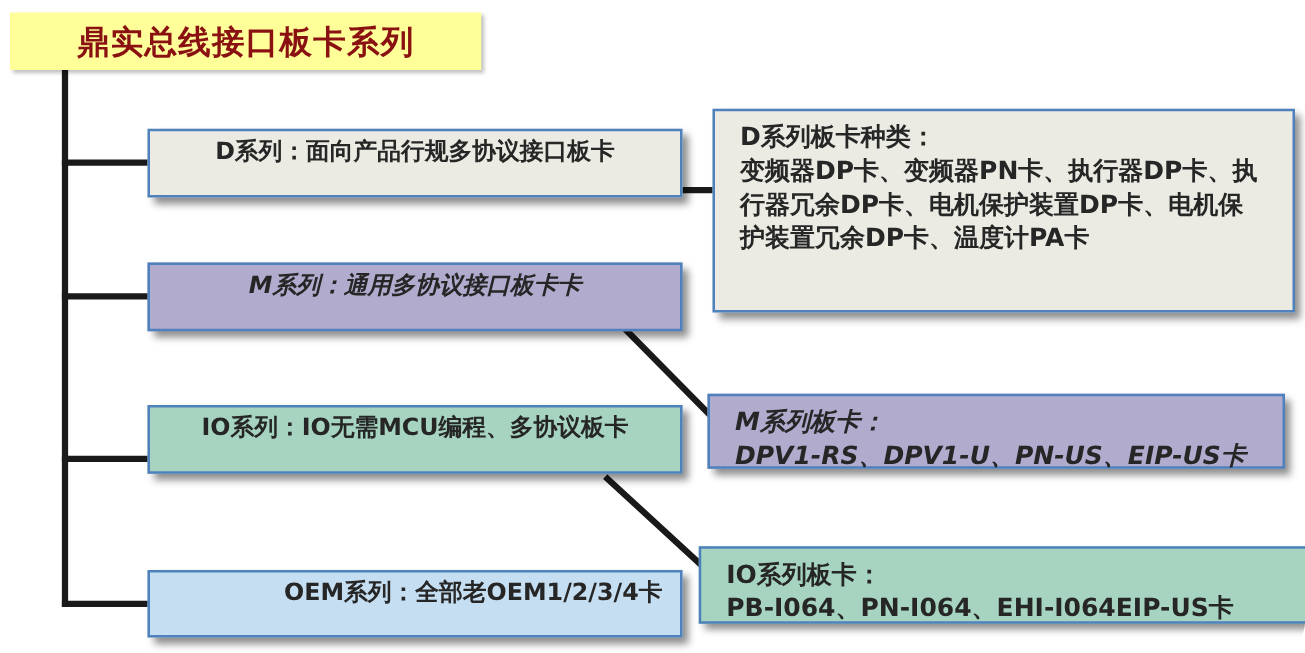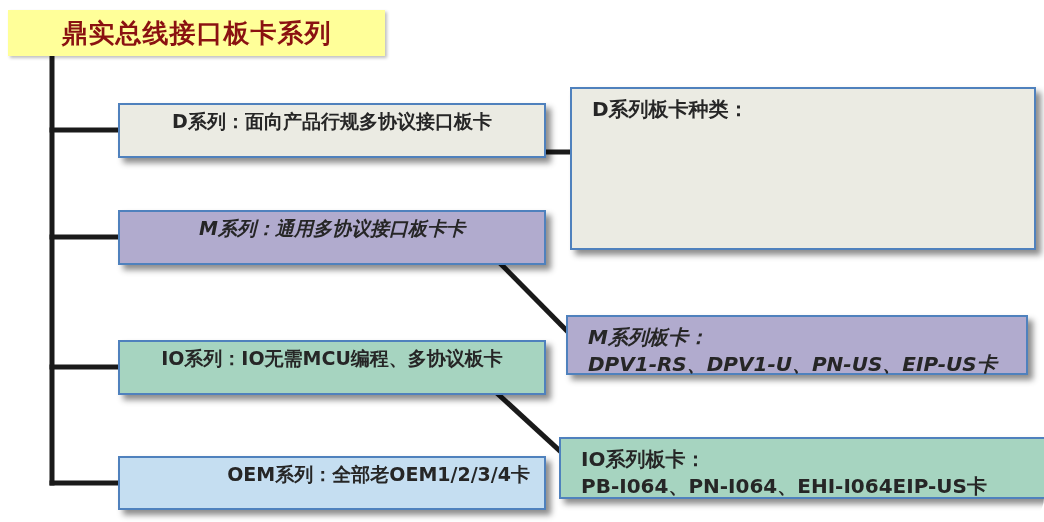--- a/index.html
+++ b/index.html
@@ -41,21 +41,21 @@
     padding:7px 20px;
     font-size:20px;line-height:1.35;
   }
   .bg-gray{background:#ebebe3;}
   .bg-purple{background:#b1abce;font-style:italic;}
   .bg-green{background:#a6d4c0;}
   .bg-blue{background:#c5def1;}
 
   .d-series{top:103px;height:55px;}
   .m-series{top:210px;height:55px;}
-  .io-series{top:340px;height:55px;justify-content:center;}
+  .io-series{top:324px;height:55px;justify-content:center;}
   .oem-series{top:456px;height:54px;justify-content:flex-end;}
 
   .d-detail{left:570px;top:87px;width:466px;height:163px;}
   .m-detail{left:566px;top:315px;width:462px;height:60px;}
   .io-detail{left:559px;top:437px;width:542px;height:62px;}
 </style>
 </head>
 <body>
 
 <div class="canvas">
@@ -94,20 +94,21 @@
     <div>IO系列：</div>
     <div>IO无需MCU编程、多协议板卡</div>
   </div>
 
   <div class="box series oem-series bg-blue">
     <div>OEM系列：全部老OEM1/2/3/4卡</div>
   </div>
 
   <div class="box detail d-detail bg-gray">
     <div>D系列板卡种类：</div>
+    <div>变频器DP卡、变频器PN卡、执行器DP卡、执行器冗余DP卡、电机保护装置DP卡、电机保护装置冗余DP卡、温度计PA卡</div>
   </div>
 
   <div class="box detail m-detail bg-purple">
     <div>M系列板卡：</div>
     <div>DPV1-RS、DPV1-U、PN-US、EIP-US卡</div>
   </div>
 
   <div class="box detail io-detail bg-green">
     <div>IO系列板卡：</div>
     <div>PB-I064、PN-I064、EHI-I064EIP-US卡</div>

